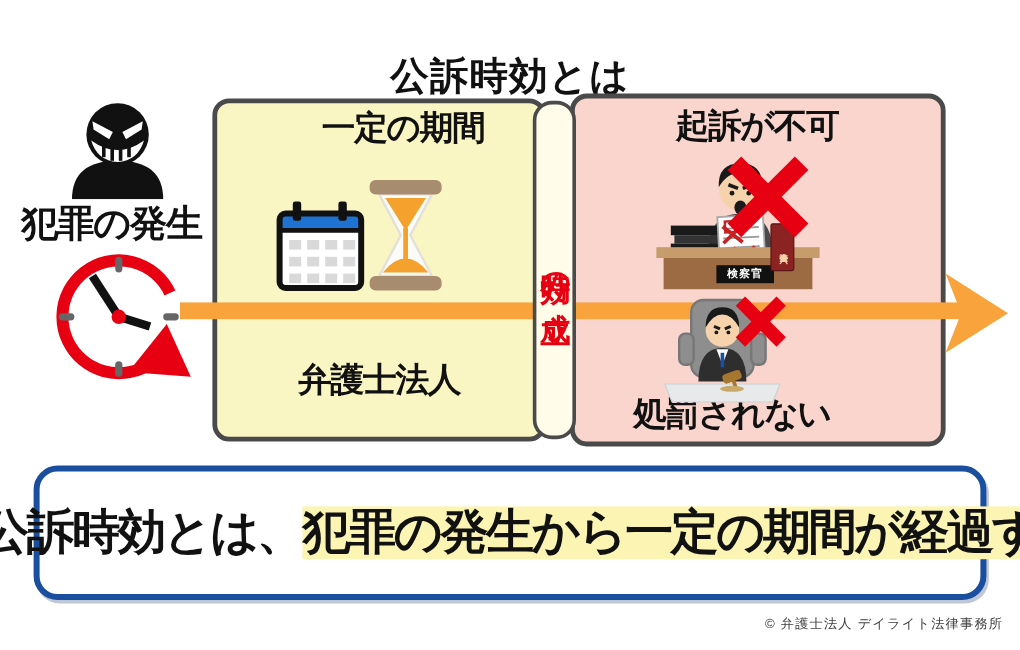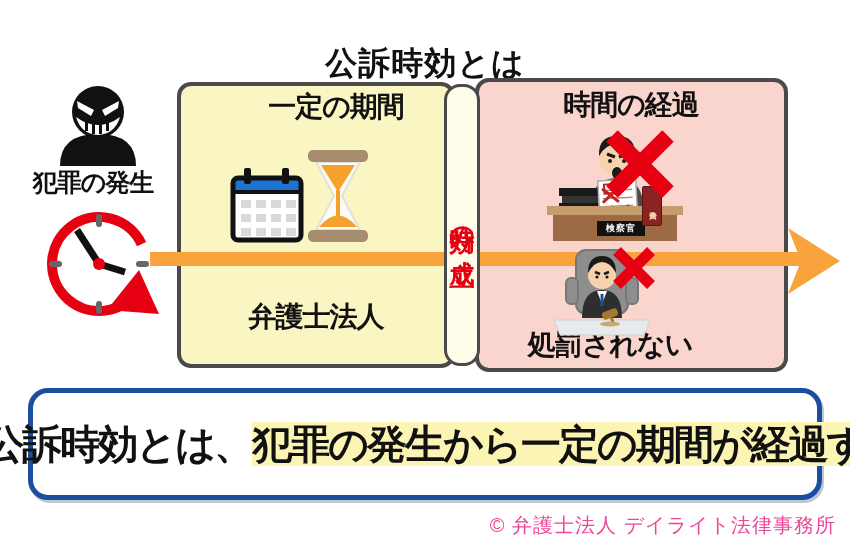--- a/index.html
+++ b/index.html
@@ -18,21 +18,21 @@
     text-align:center;
     font-size:32px; font-weight:900; color:#111;
     letter-spacing:1px;
     margin-top:32px;
   }
 
   
   .crime-label {
     left:4px; top:166px; width:178px;
     text-align:center;
-    font-size:25px; font-weight:900; color:#111;
+    font-size:31px; font-weight:900; color:#111;
     letter-spacing:-1px;
   }
 
   
   .period-box {
     left:177px; top:82px; width:278px; height:286px;
     background:#FAF6C4;
     border:4px solid #4A4A4A; border-radius:14px;
     z-index:1;
   }
@@ -70,21 +70,21 @@
     left:150px; top:252px; width:652px; height:14px;
     background:#F9A33C; z-index:2;
   }
   .arrow-head { left:788px; top:228px; z-index:2; }
 
   
   .criminal   { left:52px;  top:84px;  z-index:1; }
   .clock      { left:35px;  top:200px; z-index:1; }
   .calendar   { left:230px; top:164px; z-index:2; }
   .hourglass  { left:306px; top:146px; z-index:2; }
-  .prosecutor { left:545px; top:128px; z-index:3;font-family:Liberation Mono, monospace; }
+  .prosecutor { left:545px; top:128px; z-index:3; }
   .judge      { left:552px; top:248px; z-index:3; }
   .cross-big   { left:606px; top:130px; z-index:4; }
   .cross-small { left:612px; top:246px; z-index:4; }
 
   .desk-plate {
     left:52px; top:93px; width:48px; height:15px;
     background:#111; color:#fff;
     font-size:9px; font-weight:700;
     display:flex; align-items:center; justify-content:center;
     letter-spacing:1px; z-index:5;
@@ -112,21 +112,21 @@
   }
   .summary-line {
     font-size:40px; font-weight:700; color:#111;
     letter-spacing:-2px; line-height:1.3;
     white-space:nowrap;
   }
   .hl { background:#FBF4B3; }
 
   .copyright {
     right:14px; top:512px;
-    font-size:20px; color:#ec4899;
+    font-size:11px; color:#404040;
     letter-spacing:1px;
   }
 </style>
 </head>
 <body>
 
 <div class="abs title">公訴時効とは</div>
 
 <div class="abs criminal">
   <svg width="92" height="82" viewBox="0 0 92 82">
@@ -203,21 +203,21 @@
     <rect x="2" y="4" width="60" height="12" rx="5" fill="#A78C70"></rect>
     <rect x="2" y="84" width="60" height="12" rx="5" fill="#A78C70"></rect>
   </svg>
 </div>
 
 <div class="abs statute-strip">
   <span class="vtext">時効の成立</span>
 </div>
 
 <div class="abs result-box"></div>
-<div class="abs box-title result-top">時間の経過</div>
+<div class="abs box-title result-top">起訴が不可</div>
 <div class="abs box-title result-bottom">処罰されない</div>
 
 <div class="abs prosecutor" style="width:140px;height:118px;">
   <svg class="abs" style="left:0;top:0" width="140" height="118" viewBox="0 0 140 118">
     <path d="M45,84 Q45,50 72,50 Q99,50 99,84 Z" fill="#4a4a4a"></path>
     <circle cx="72" cy="30" r="18" fill="#F6D3AC"></circle>
     <path d="M54,28 Q53,8 72,8 Q91,8 90,28 Q83,16 72,16 Q61,16 54,28 Z" fill="#1a1a1a"></path>
     <line x1="62" y1="26" x2="70" y2="29" stroke="#1a1a1a" stroke-width="3"></line>
     <line x1="82" y1="26" x2="74" y2="29" stroke="#1a1a1a" stroke-width="3"></line>
     <circle cx="65" cy="33" r="2" fill="#1a1a1a"></circle>

